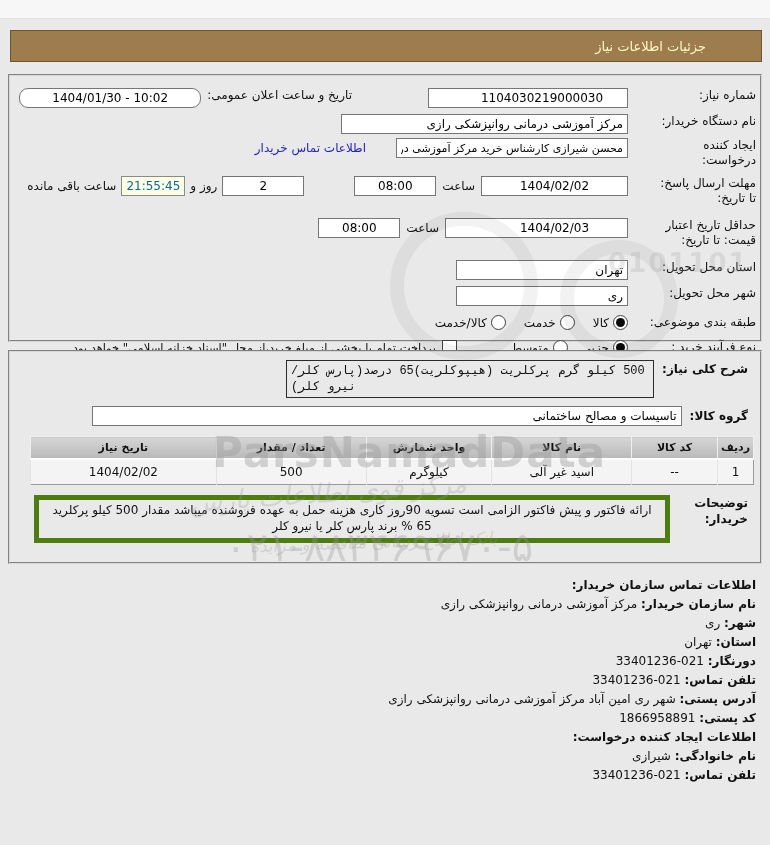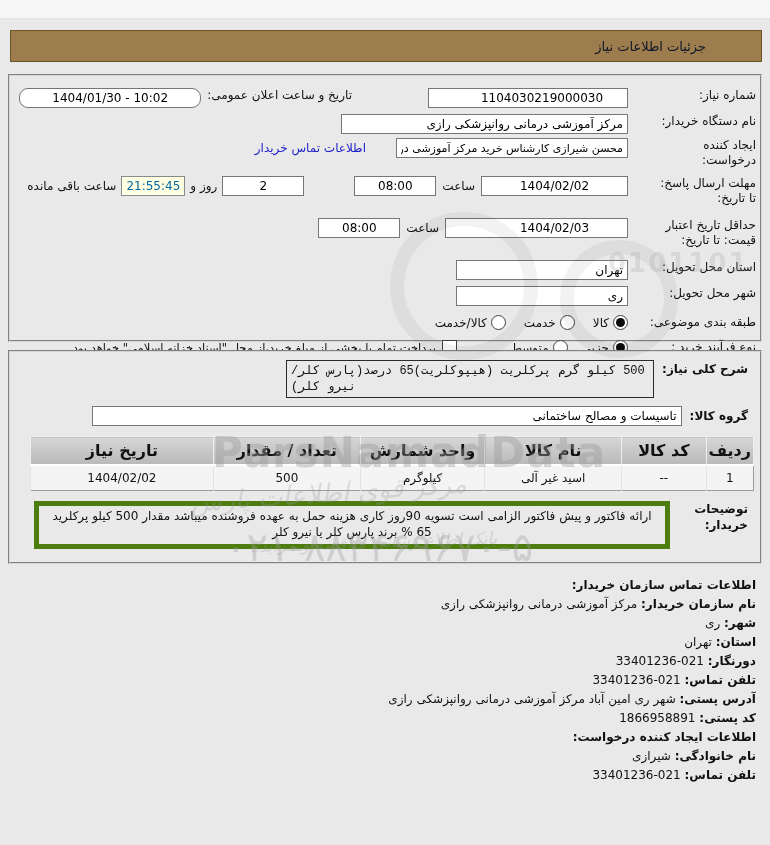--- a/index.html
+++ b/index.html
@@ -2,21 +2,21 @@
 <html lang="fa" dir="rtl"><head>
 <meta charset="utf-8">
 <style>
   html,body{margin:0;padding:0;background:#e9e9e9;}
   .screen{position:relative;width:770px;height:845px;overflow:hidden;
           font-family:"DejaVu Sans",sans-serif;font-size:12px;color:#111;
           background:#e9e9e9;direction:rtl;}
   .topstrip{position:absolute;top:0;left:0;width:770px;height:18px;background:#f7f7f7;border-bottom:1px solid #e2e2e2;}
   .titlebar{position:absolute;top:30px;right:8px;width:752px;height:32px;
             background:#9d7c4d;border:1px solid #6f5629;box-sizing:border-box;
-            color:#0f172a;display:flex;align-items:center;padding-right:55px;font-size:13px;}
+            color:#fef9c3;display:flex;align-items:center;padding-right:55px;font-size:13px;}
   .panel{position:absolute;right:8px;width:754px;background:#e9e9e9;
          border:2px groove #d6d6d6;box-sizing:border-box;}
   .panel1{top:74px;height:268px;padding:12px 4px 6px 4px;}
   .panel2{top:350px;height:214px;padding:8px 4px 6px 4px;}
   .frow{display:flex;align-items:flex-start;}
   .lblcol{flex:0 0 122px;text-align:right;padding-left:6px;line-height:15px;}
   .lbl{white-space:nowrap;}
   input.fld{height:18px;border:1px solid #767676;background:#fff;font:12px "DejaVu Sans",sans-serif;
             padding:0 4px;box-sizing:content-box;margin:0;}
   .c{text-align:center;}
@@ -29,21 +29,21 @@
   .radio.checked::after{content:"";position:absolute;inset:2px;border-radius:50%;background:#0a0a0a;}
   .chk{display:inline-block;width:13px;height:13px;border:1px solid #404040;background:#fff;vertical-align:-2px;}
   .b{font-weight:bold;}
   .descbox{border:1px solid #2b2b2b;background:transparent;width:358px;min-height:32px;
            padding:2px 4px;line-height:16px;text-align:left;font-family:Liberation Mono, monospace;}
   .notesbox{border:5px solid #4d7c0f;width:612px;min-height:34px;padding:2px 7px;
             line-height:16px;text-align:center;}
   table.goods{border-collapse:collapse;width:724px;margin:10px 2px 10px 0;
               border:1px solid #9b9b9b;background:#f5f5f5;}
   table.goods th{background:linear-gradient(180deg,#d6d6d6,#b9b9b9);font-weight:bold;
-                 border:1px solid #efefef;border-bottom:2px solid #fff;padding:4px 2px;font-size:16px;}
+                 border:1px solid #efefef;border-bottom:2px solid #fff;padding:4px 2px;font-size:11px;}
   table.goods td{background:#f4f4f4;text-align:center;padding:5px 2px;border-left:1px solid #e3e3e3;}
   .contact{position:absolute;top:576px;right:8px;width:754px;padding-right:6px;box-sizing:border-box;line-height:19px;}
   .cline{white-space:nowrap;}
   
   .wm{position:absolute;pointer-events:none;color:#9a9a9a;z-index:9;}
   .wm-brand{top:428px;left:212px;font-size:42px;font-weight:bold;letter-spacing:1px;opacity:.40;}
   .wm-phone{top:524px;left:225px;font-size:40px;letter-spacing:3px;opacity:.33;direction:ltr;}
   .wm-s1{top:478px;left:190px;font-size:26px;font-style:italic;opacity:.28;transform:rotate(-4deg);}
   .wm-s2{top:532px;left:250px;font-size:17px;font-style:italic;opacity:.30;transform:rotate(-2deg);}
   .wm-bin{top:248px;left:608px;font-size:26px;font-weight:bold;opacity:.22;letter-spacing:2px;direction:ltr;}

